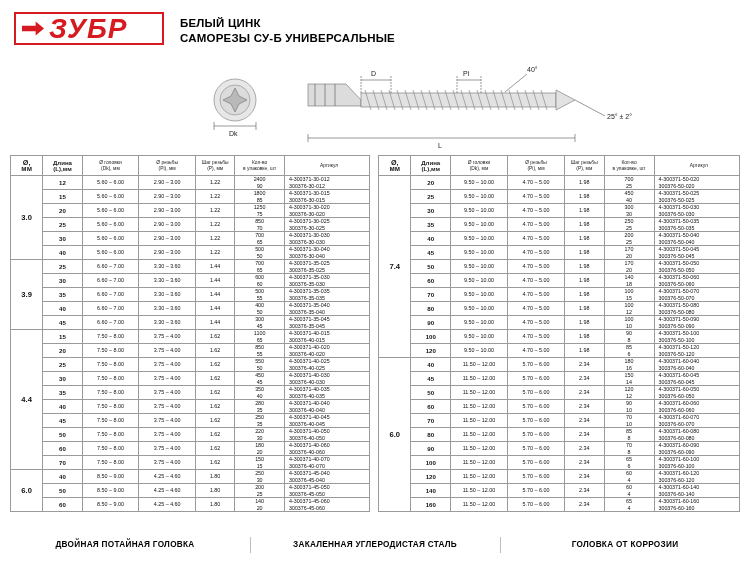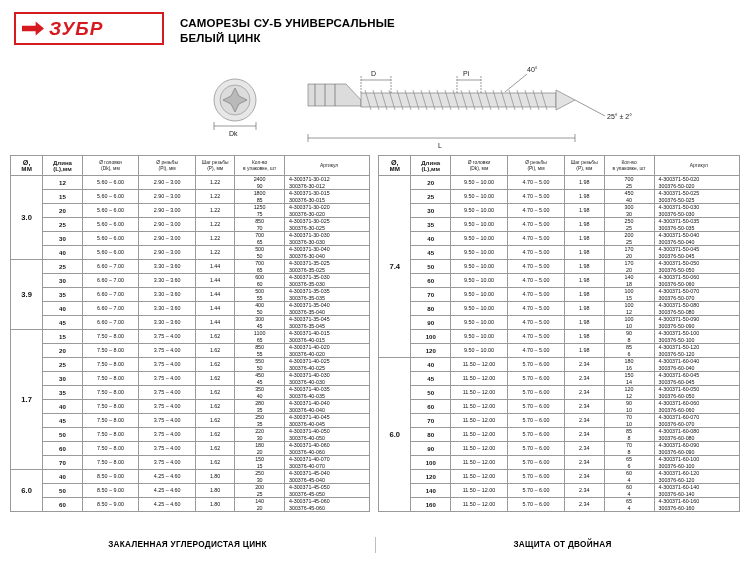--- a/index.html
+++ b/index.html
@@ -21,21 +21,21 @@
   }
   .logo-inner{
     background:#ffffff;width:100%;height:100%;
     display:flex;align-items:center;gap:5px;padding-left:6px;box-sizing:border-box;
   }
   .logo-arrow{
     width:22px;height:22px;background:#d71920;
     clip-path:polygon(0 38%,62% 38%,62% 18%,100% 50%,62% 82%,62% 62%,0 62%);
   }
   .logo-text{
-    font-weight:bold;font-style:italic;font-size:19px;letter-spacing:1px;color:#d71920;
+    font-weight:bold;font-style:italic;font-size:28px;letter-spacing:1px;color:#d71920;
   }
   .head-title{
     position:absolute;left:180px;top:16px;
     font-size:11.5px;font-weight:bold;line-height:15px;letter-spacing:.2px;
   }
 
   
   .diagram{position:absolute;left:175px;top:52px;width:575px;height:100px;}
   .diagram svg{display:block;}
 
@@ -88,22 +88,22 @@
 <div class="page">
 
   <div class="header">
     <div class="logo">
       <div class="logo-inner">
         <span class="logo-arrow"></span>
         <span class="logo-text">ЗУБР</span>
       </div>
     </div>
     <div class="head-title">
+      <div>БЕЛЫЙ ЦИНК</div>
       <div>САМОРЕЗЫ СУ-Б УНИВЕРСАЛЬНЫЕ</div>
-      <div>БЕЛЫЙ ЦИНК</div>
     </div>
   </div>
 
   <div class="diagram">
     <svg width="575" height="100" viewBox="0 0 575 100" xmlns="http://www.w3.org/2000/svg">
       <g stroke="#555" fill="none" stroke-width="0.6">
 
         <circle cx="60" cy="48" r="21" fill="#e7e7e7" stroke="#777"></circle>
         <circle cx="60" cy="48" r="15" fill="#dcdcdc" stroke="#8a8a8a"></circle>
         <path d="M60 36 L64 44 L72 48 L64 52 L60 60 L56 52 L48 48 L56 44 Z" fill="#b9b9b9" stroke="#6f6f6f"></path>
@@ -332,21 +332,21 @@
             <td class="c-qty" style="height: 13px; line-height: 6.4px;">
               <div>300</div>
               <div>45</div>
             </td>
             <td class="c-art" style="height: 13px; line-height: 6.4px;">
               <div>4-300371-35-045</div>
               <div>300376-35-045</div>
             </td>
           </tr>
           <tr>
-            <td class="c-d grp" rowspan="10">1.7</td>
+            <td class="c-d grp" rowspan="10">4.4</td>
             <td class="c-len">15</td>
             <td class="c-head">7.50 – 8.00</td>
             <td class="c-thr">3.75 – 4.00</td>
             <td class="c-pitch">1.62</td>
             <td class="c-qty" style="height: 13px; line-height: 6.4px;">
               <div>1100</div>
               <div>65</div>
             </td>
             <td class="c-art" style="height: 13px; line-height: 6.4px;">
               <div>4-300371-40-015</div>
@@ -894,17 +894,18 @@
             <td class="c-art" style="height: 13px; line-height: 6.4px;">
               <div>4-300371-60-160</div>
               <div>300376-60-160</div>
             </td>
           </tr>
         </tbody>
     </table>
   </div>
 
   <div class="footer">
-    <div class="foot-cell">ЗАКАЛЕННАЯ УГЛЕРОДИСТАЯ ЦИНК</div>
-    <div class="foot-cell">ЗАЩИТА ОТ ДВОЙНАЯ</div>
+    <div class="foot-cell">ДВОЙНАЯ ПОТАЙНАЯ ГОЛОВКА</div>
+    <div class="foot-cell">ЗАКАЛЕННАЯ УГЛЕРОДИСТАЯ СТАЛЬ</div>
+    <div class="foot-cell">ГОЛОВКА ОТ КОРРОЗИИ</div>
   </div>
 
 </div>
 
 </body></html>

